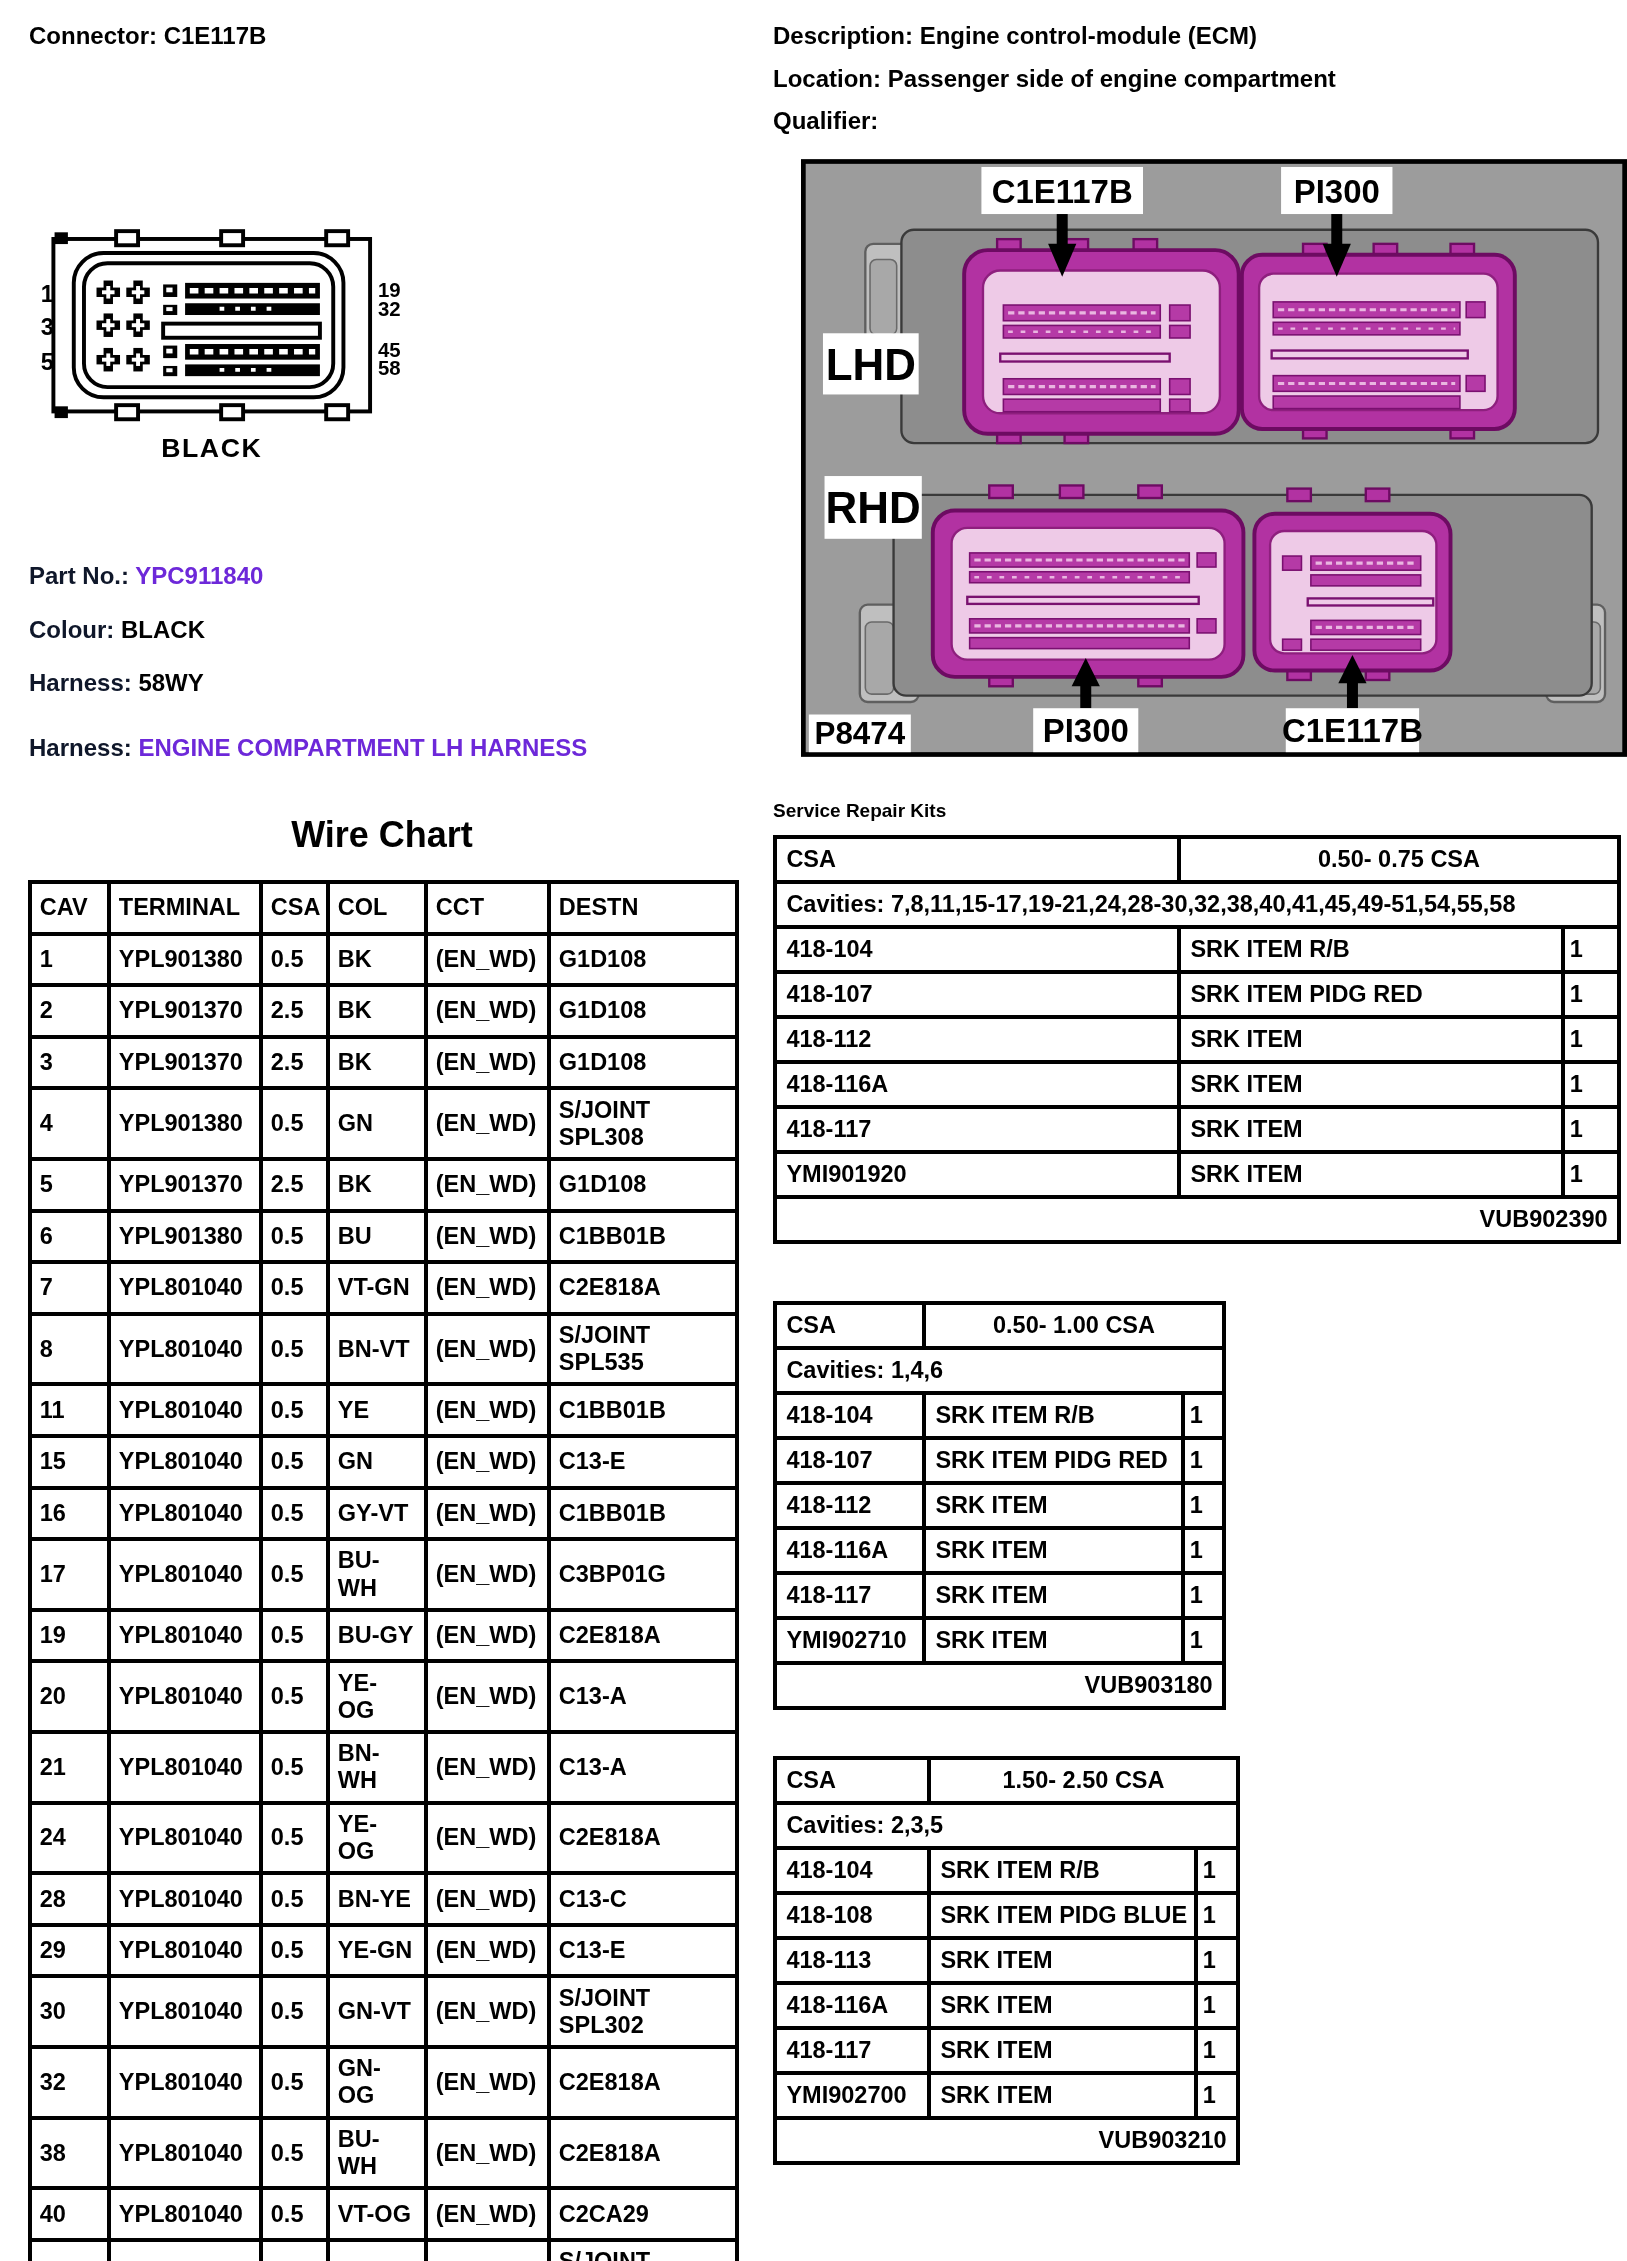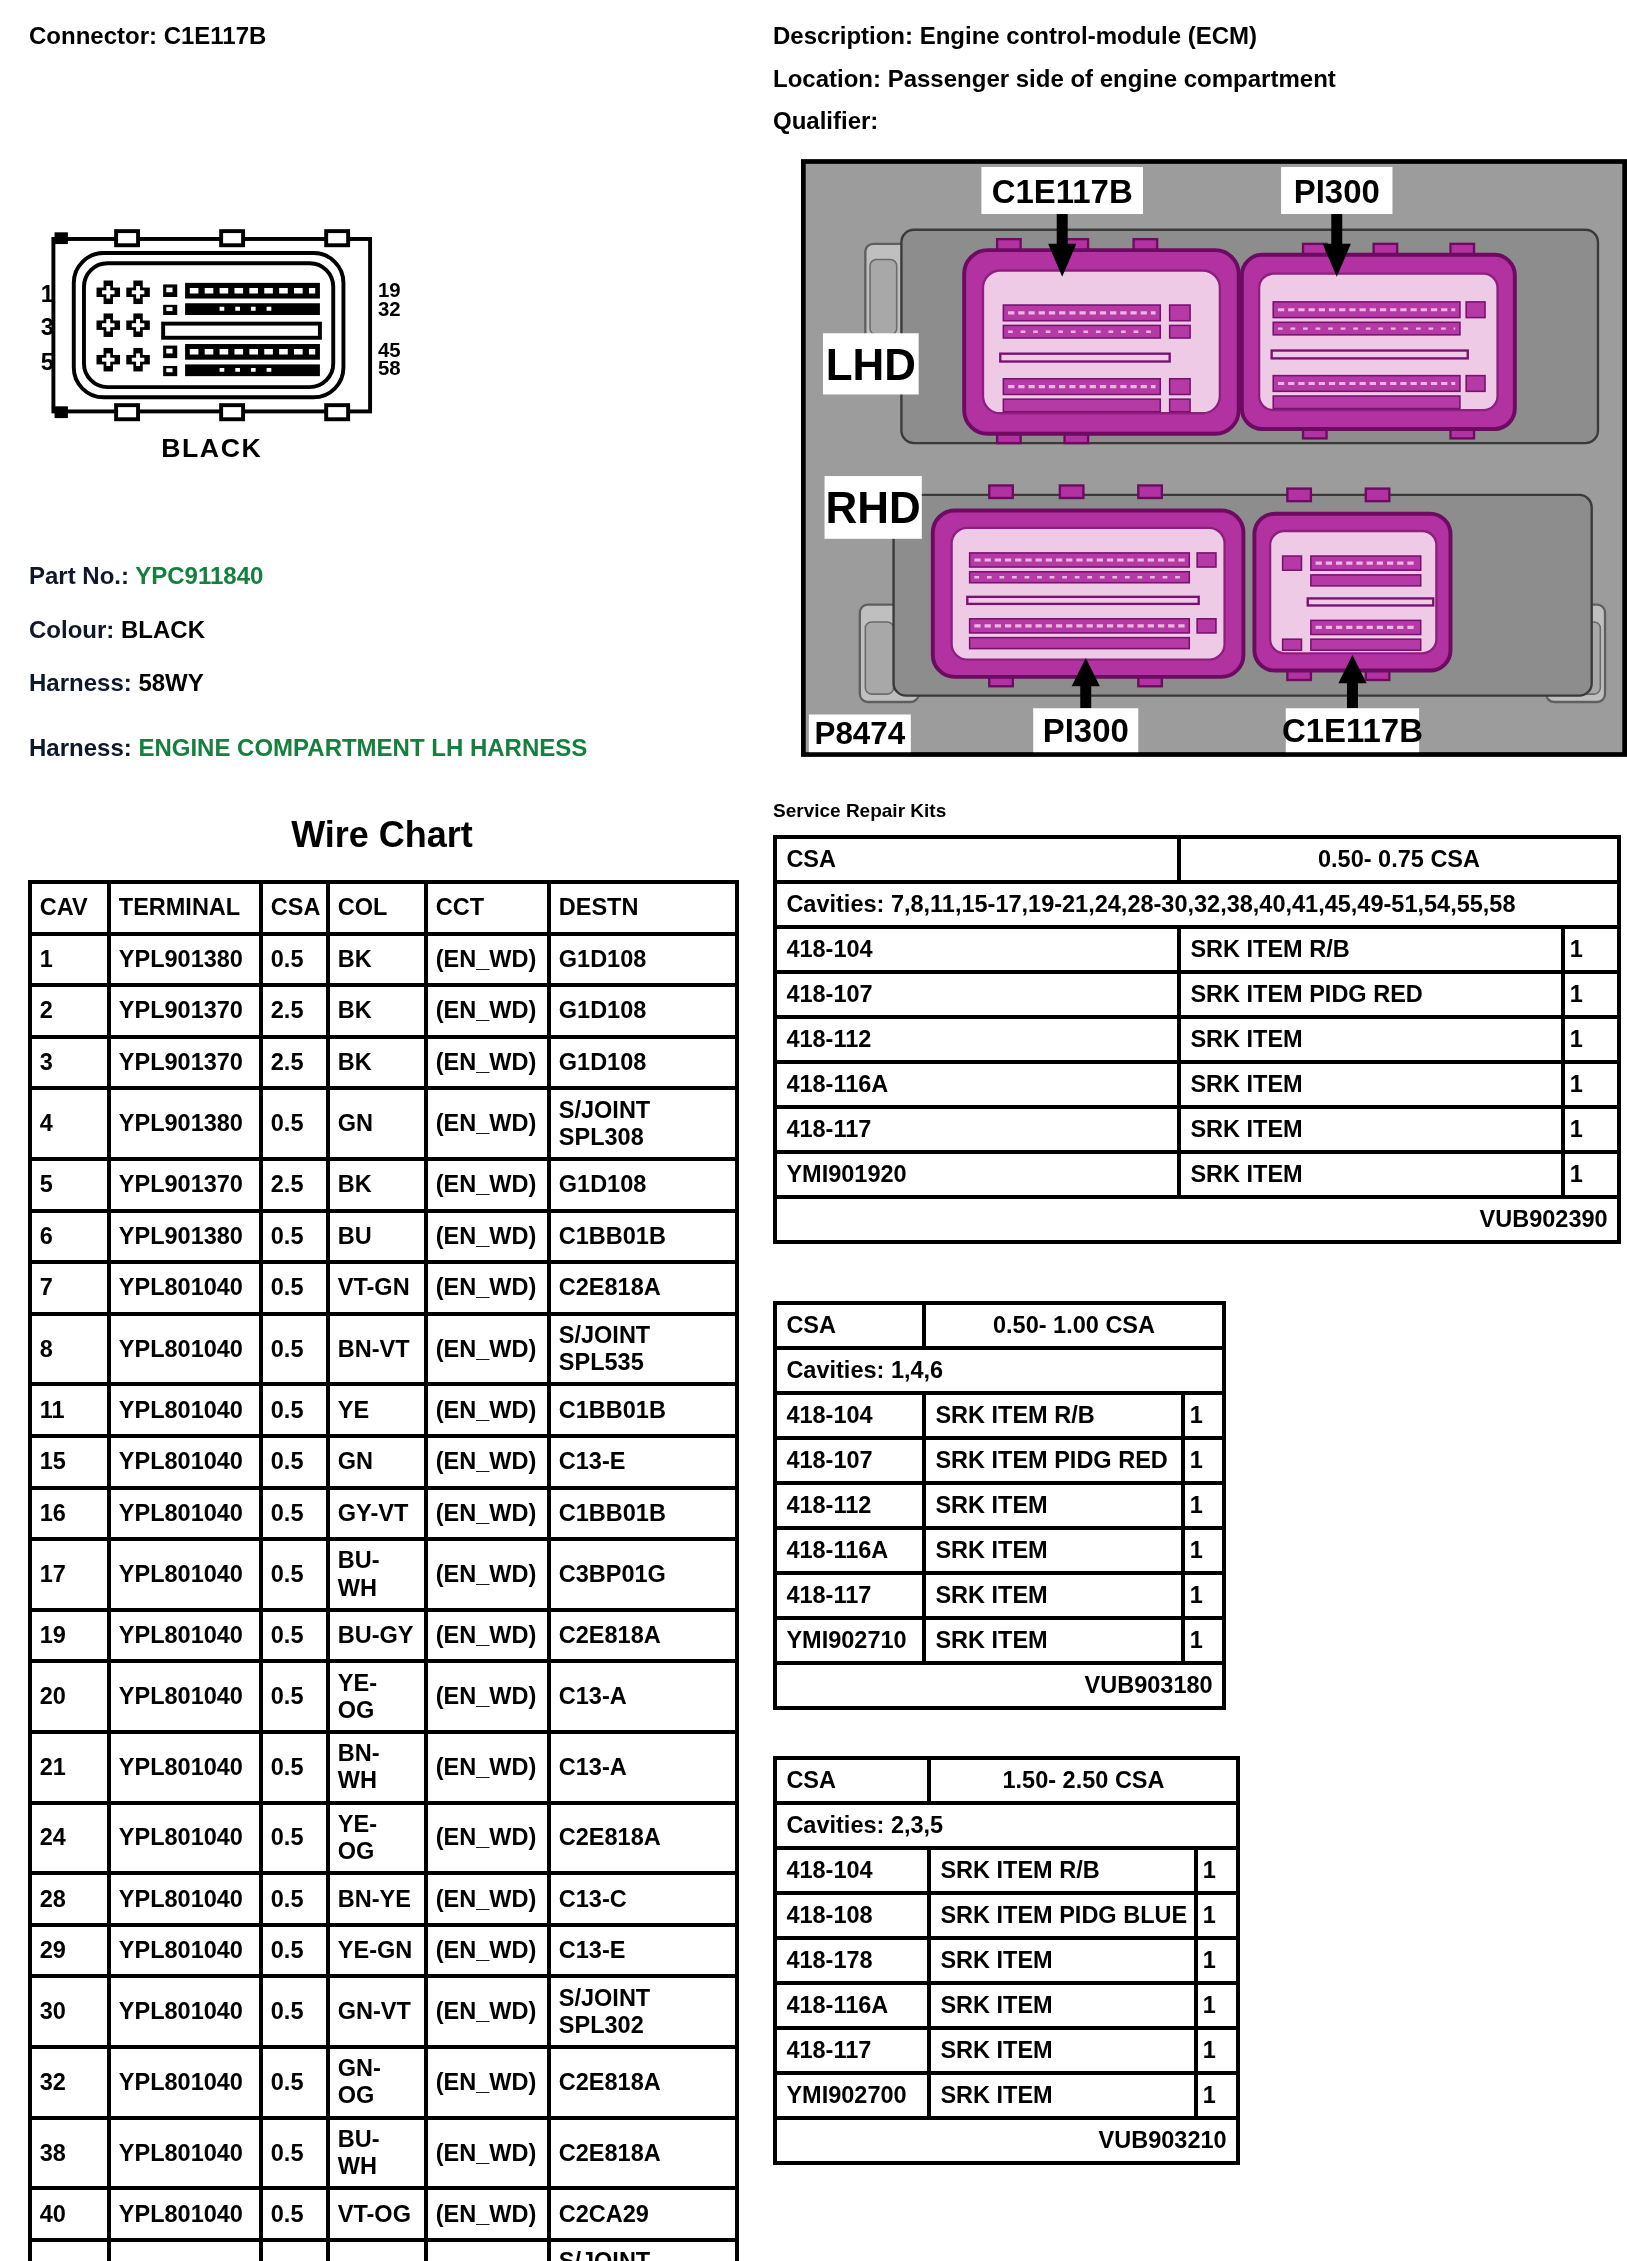--- a/index.html
+++ b/index.html
@@ -1,19 +1,19 @@
 <!DOCTYPE html>
 <html style="font-size:12.6px"><head>
 <meta charset="utf-8">
 <style>
   html,body{margin:0;padding:0;background:#fff;}
   .page{position:relative;width:1627px;height:2261px;background:#fff;overflow:hidden;
         font-family:"Liberation Sans",sans-serif;color:#000;}
   .hline{position:absolute;font-weight:bold;font-size:24px;white-space:nowrap;}
-  .green{color:#15803d;}
+  .green{color:#6d28d9;}
   .lbl{color:#0f172a;}
   
   .wire-title{position:absolute;left:28px;top:814px;width:708px;text-align:center;
               font-size:36px;font-weight:bold;}
   .wire-table{position:absolute;left:28px;top:880px;border-collapse:collapse;table-layout:fixed;
               width:708px;}
   .wire-table th,.wire-table td{border:4.7px solid #000;font-weight:bold;font-size:23.5px;
               line-height:1.15;padding:6.3px 7.8px;text-align:left;vertical-align:middle;
               white-space:pre-line;overflow:hidden;}
   .wire-table th{height:35px;}
@@ -606,21 +606,21 @@
           <td>418-104</td>
           <td>SRK ITEM R/B</td>
           <td class="qty">1</td>
         </tr>
         <tr>
           <td>418-108</td>
           <td>SRK ITEM PIDG BLUE</td>
           <td class="qty">1</td>
         </tr>
         <tr>
-          <td>418-178</td>
+          <td>418-113</td>
           <td>SRK ITEM</td>
           <td class="qty">1</td>
         </tr>
         <tr>
           <td>418-116A</td>
           <td>SRK ITEM</td>
           <td class="qty">1</td>
         </tr>
         <tr>
           <td>418-117</td>

